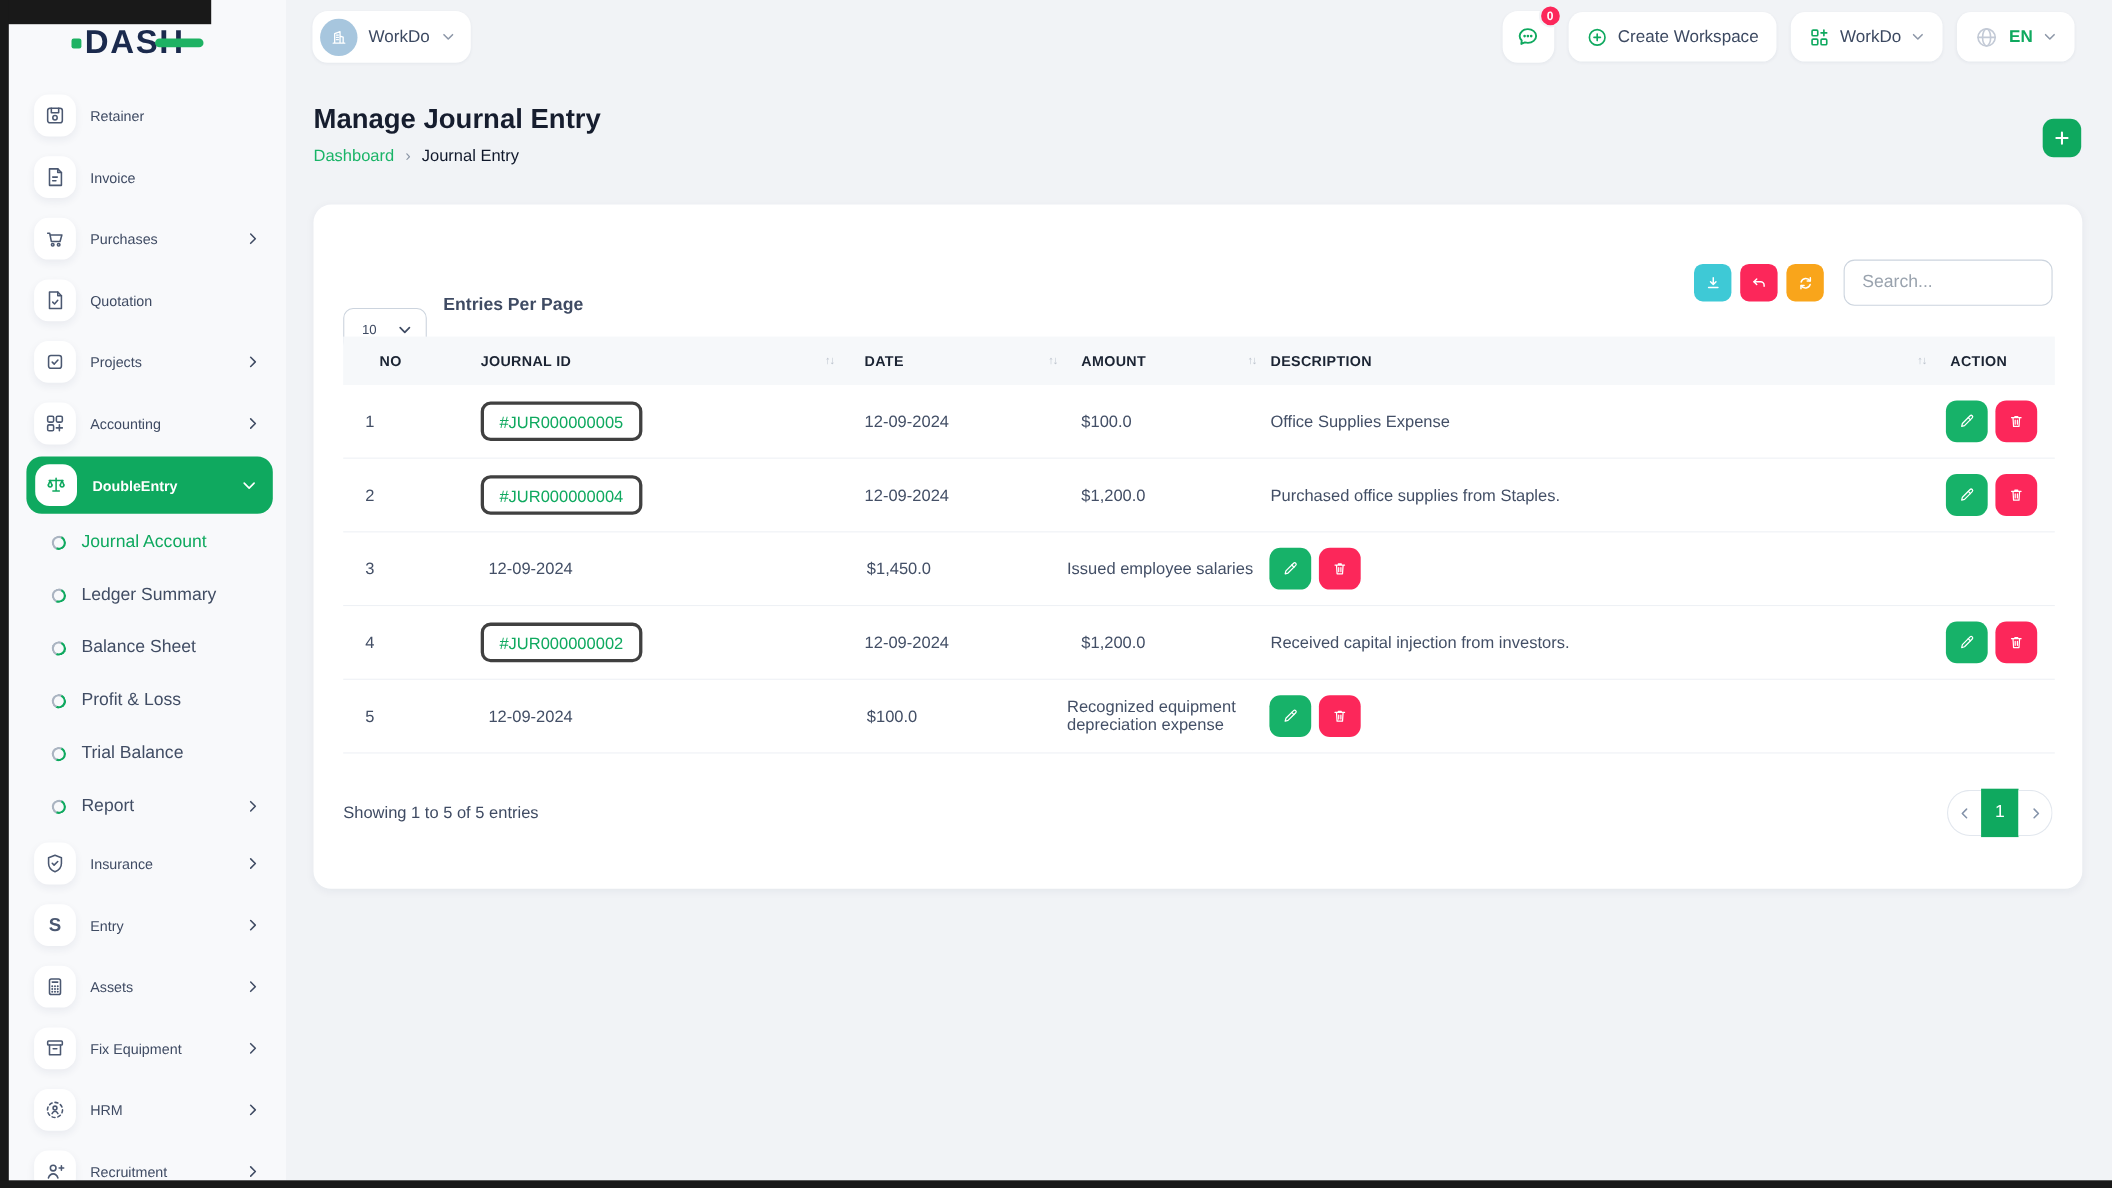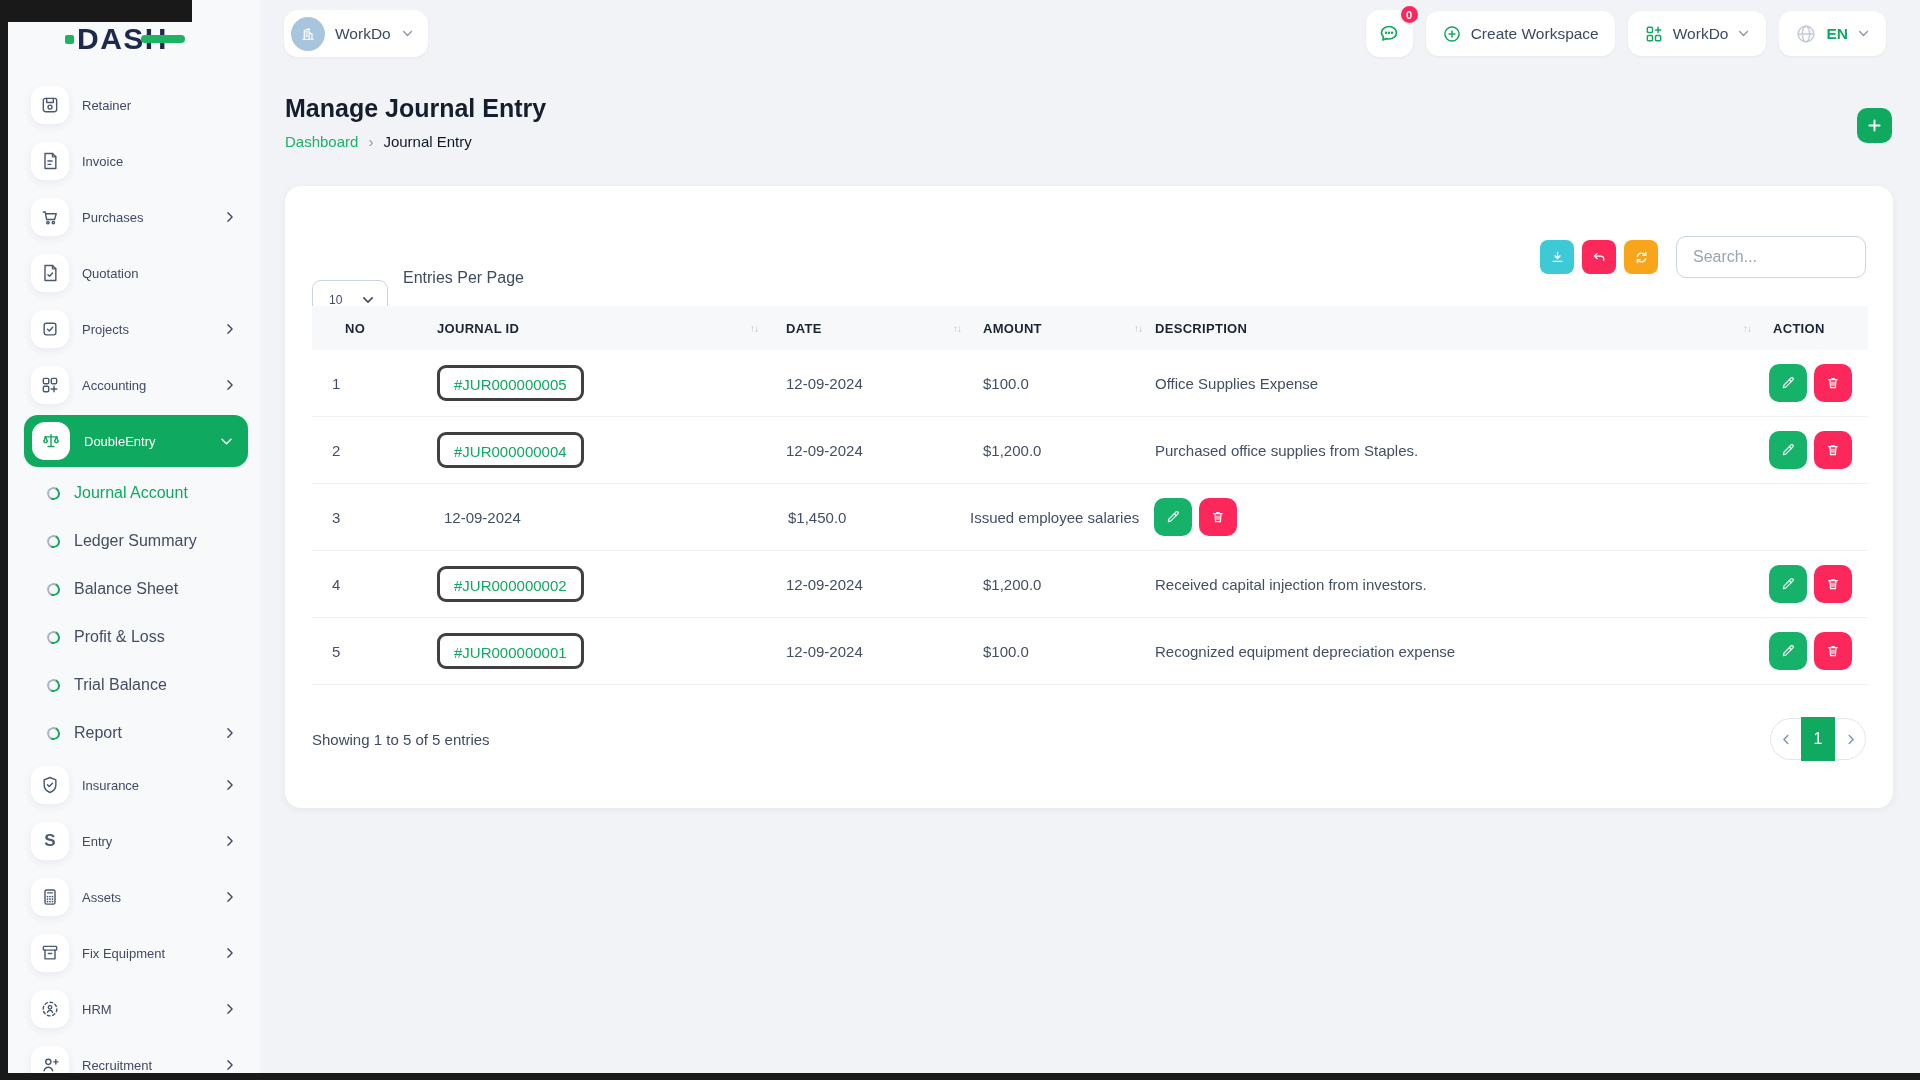--- a/index.html
+++ b/index.html
@@ -19,21 +19,21 @@
 
   .side-item{position:absolute;left:23px;width:212px;height:56px;display:flex;align-items:center;cursor:pointer;}
   .tile{width:38px;height:38px;border-radius:13px;background:#fff;box-shadow:0 3px 8px rgba(30,45,80,.07);
         display:flex;align-items:center;justify-content:center;flex:none;}
   .side-label{margin-left:13px;font-size:13px;color:#3f4b63;}
   .chev-r{margin-left:auto;margin-right:6px;display:flex;}
   .sage-glyph{font-size:17px;font-weight:600;color:#4b5871;}
 
   .side-active{position:absolute;left:16px;width:224px;height:52px;top:415px;border-radius:14px;
                background:#0fa95f;display:flex;align-items:center;padding:0 14px 0 8px;box-sizing:border-box;cursor:pointer;}
-  .side-active .side-label{color:#fff;font-weight:400;margin-left:14px;}
+  .side-active .side-label{color:#fff;font-weight:700;margin-left:14px;}
   .side-active .tile{box-shadow:none;}
   .chev-d{margin-left:auto;display:flex;}
 
   .sub-item{position:absolute;left:23px;width:212px;height:48px;display:flex;align-items:center;cursor:pointer;}
   .bullet{width:9px;height:9px;border-radius:50%;border:2px solid #aab4c1;border-bottom-color:#0fa95f;
           border-right-color:#0fa95f;transform:rotate(-20deg);margin-left:16px;flex:none;}
   .sub-label{margin-left:14px;font-size:16px;color:#414d64;}
   .sub-label.active{color:#0fa95f;}
 
   
@@ -59,21 +59,21 @@
   .bc-current{color:#0f172a;}
   .add-btn{position:absolute;left:1857px;top:108px;width:35px;height:35px;border-radius:10px;background:#0fa95f;
            display:flex;align-items:center;justify-content:center;cursor:pointer;border:none;}
 
   
   .card{position:absolute;left:285px;top:186px;width:1608px;height:622px;background:#fff;border-radius:16px;
         box-shadow:0 2px 8px rgba(25,39,70,.05);}
   .controls-left{position:absolute;left:27px;top:50px;display:flex;align-items:center;gap:15px;}
   .select-box{width:76px;height:40px;border:1px solid #ccd4de;border-radius:9px;display:flex;align-items:center;
               padding:0 12px 0 16px;box-sizing:border-box;justify-content:space-between;font-size:12px;color:#3f4b63;cursor:pointer;background:#fff;margin-top:44px;}
-  .entries-label{font-size:16px;font-weight:400;color:#3f4b63;}
+  .entries-label{font-size:16px;font-weight:700;color:#3f4b63;}
   .controls-right{position:absolute;right:27px;top:50px;display:flex;align-items:center;gap:8px;}
   .sq-btn{width:34px;height:34px;border-radius:8px;border:none;display:flex;align-items:center;justify-content:center;cursor:pointer;}
   .sq-teal{background:#3ec9d6;} .sq-pink{background:#fc275a;} .sq-orange{background:#f9a51b;}
   .search-input{width:190px;height:42px;border:1px solid #ccd4de;border-radius:10px;margin-left:10px;
                 padding:0 16px;box-sizing:border-box;font-size:16px;color:#3f4b63;font-family:"Liberation Sans",sans-serif;outline:none;background:#fff;}
   .search-input::placeholder{color:#9aa3ae;}
 
   .grid-cols{display:grid;grid-template-columns:116px 342px 195px 185px 615px 1fr;}
   .thead{position:absolute;left:27px;right:25px;top:120px;height:44px;background:#f6f8fa;align-items:center;}
   .th{font-size:13px;font-weight:700;color:#1b2433;letter-spacing:.3px;display:flex;align-items:center;}
@@ -543,21 +543,20 @@
               <svg width="16" height="16" viewBox="0 0 24 24" fill="none" stroke="#ffffff" stroke-width="1.7" stroke-linecap="round" stroke-linejoin="round">
                 <path d="M5.5 7h13M10 7V5.5h4V7M7.5 7l.8 12h7.4l.8-12"></path>
                 <path d="M10.5 10.5v5.5M13.5 10.5v5.5"></path>
               </svg>
             </button>
         </div>
       </div>
 
       <div class="trow grid-cols">
         <div class="td-no">5</div>
-        <div><span class="jid-badge">#JUR000000001</span></div>
         <div class="td-date">12-09-2024</div>
         <div class="td-amt">$100.0</div>
         <div class="td-desc">Recognized equipment depreciation expense</div>
         <div class="td-act">
           <button class="act-btn act-edit">
               <svg width="16" height="16" viewBox="0 0 24 24" fill="none" stroke="#ffffff" stroke-width="1.7" stroke-linecap="round" stroke-linejoin="round">
                 <path d="M5 19l1-4L16.5 4.5a2 2 0 012.9 2.9L8.9 17.9 5 19z"></path>
                 <path d="M14 7l3 3"></path>
               </svg>
             </button>

